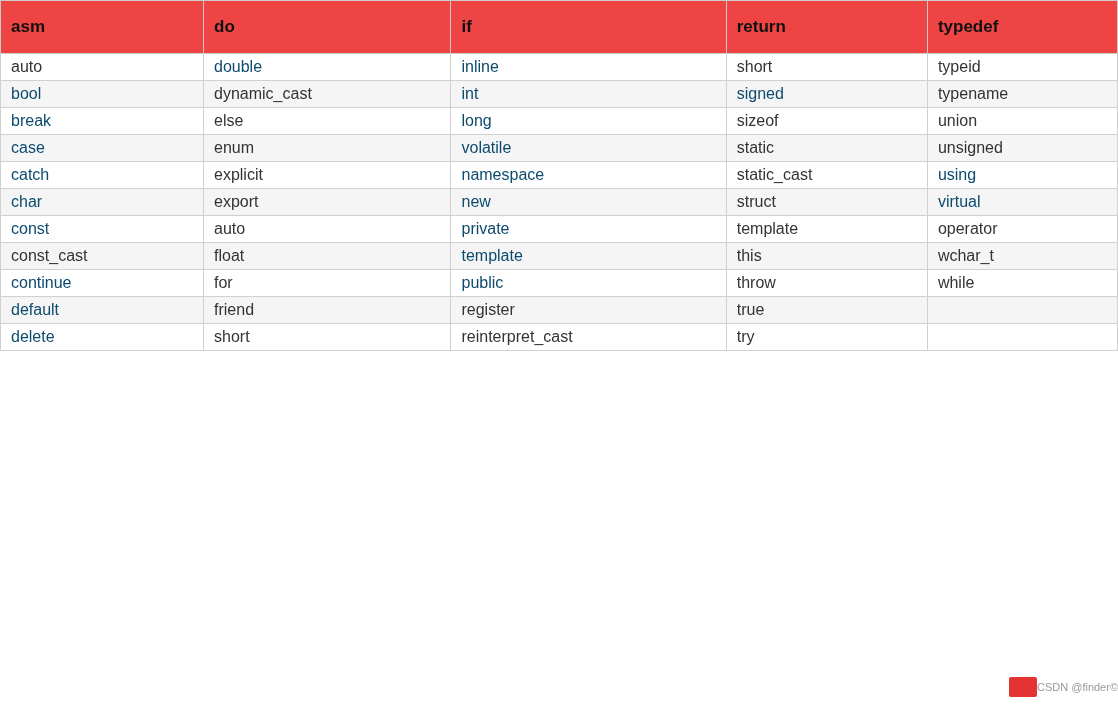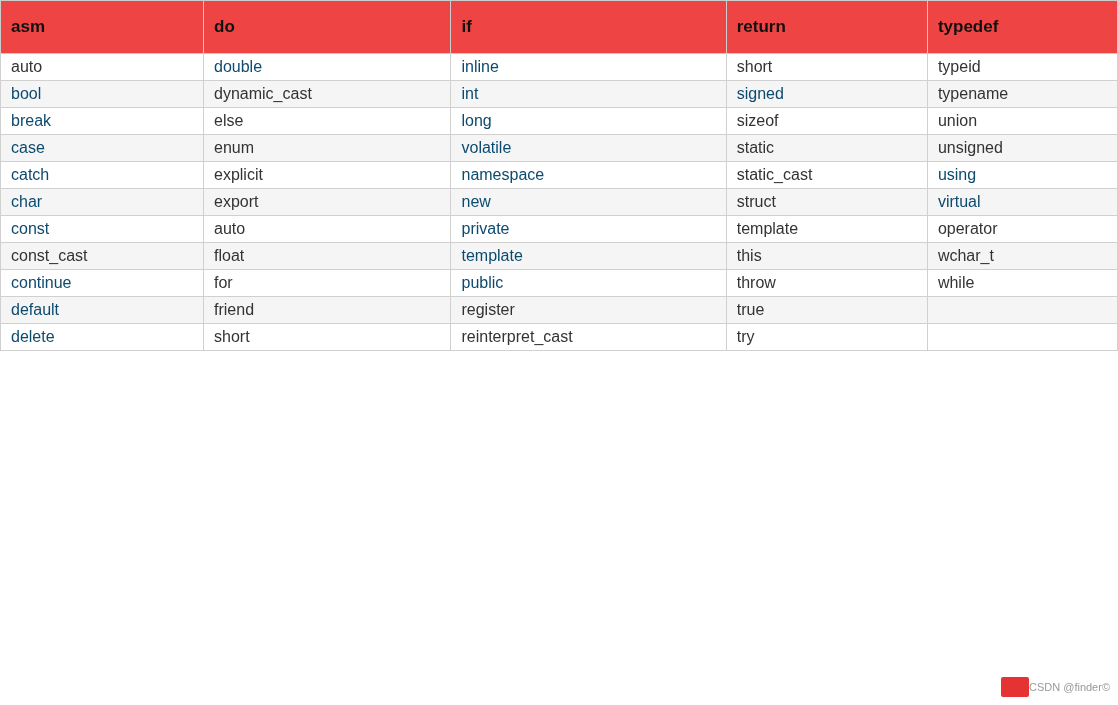--- a/index.html
+++ b/index.html
@@ -51,21 +51,21 @@
       font-size: 16px;
     }
 
     tbody td.keyword-blue {
       color: #0c4a6e;
     }
 
     .watermark {
       position: fixed;
       bottom: 8px;
-      right: 8px;
+      right: 0;
       font-size: 11px;
       color: #999;
       display: flex;
       align-items: center;
       gap: 0;
     }
 
     .csdn-logo {
       width: 28px;
       height: 20px;

